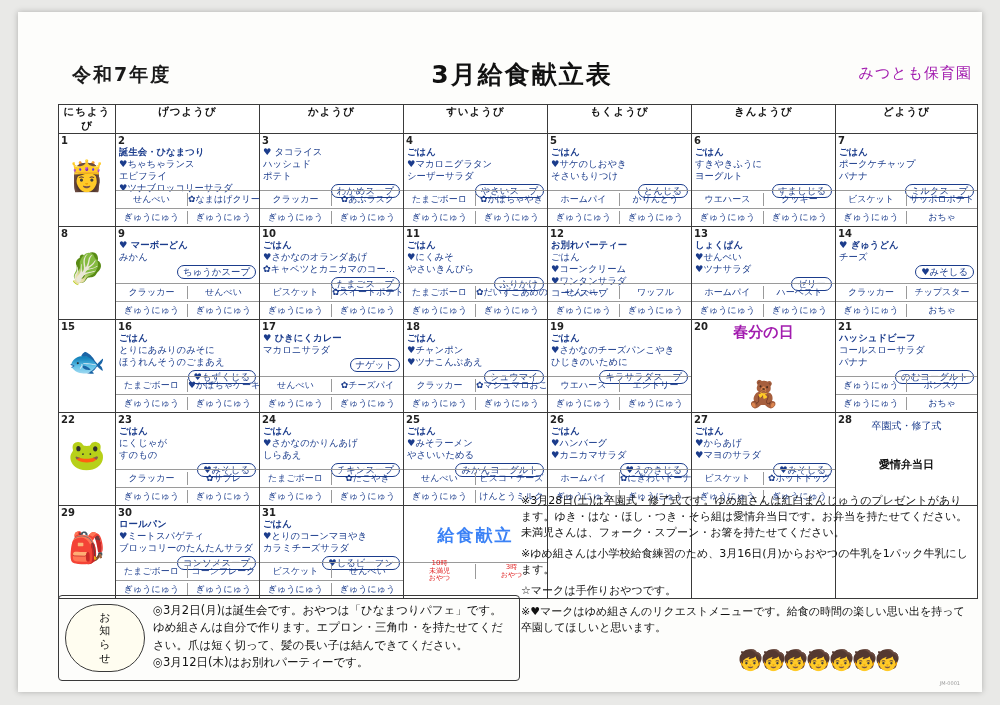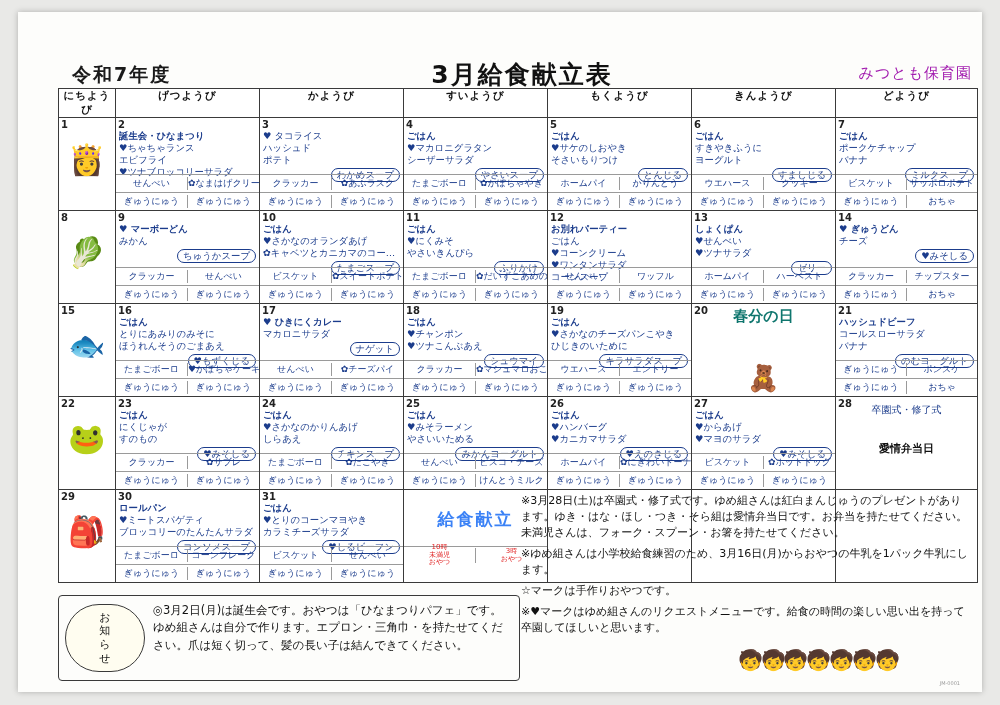--- a/index.html
+++ b/index.html
@@ -8,39 +8,39 @@
   .sheet{position:absolute;left:18px;top:12px;width:964px;height:680px;background:#fdfdfb;
          box-shadow:0 0 6px rgba(0,0,0,.25);}
   
   .hdr{position:absolute;left:40px;top:48px;width:900px;height:36px;margin-left:14px;}
   .era{position:absolute;left:0;top:2px;font-size:19px;font-weight:bold;letter-spacing:2px;color:#1a1a1a;}
   .title{position:absolute;left:50%;top:-2px;transform:translateX(-50%);font-size:25px;font-weight:bold;
          letter-spacing:2px;color:#111;white-space:nowrap;}
   .en{position:absolute;right:0;top:4px;font-size:15px;color:#a21caf;letter-spacing:1px;white-space:nowrap;}
 
   
-  .cal{position:absolute;left:40px;top:76px;width:912px;border-collapse:collapse;table-layout:fixed;}
+  .cal{position:absolute;left:40px;top:92px;width:912px;border-collapse:collapse;table-layout:fixed;}
   .cal td,.cal th{border:1px solid #3a3a3a;vertical-align:top;padding:0;}
   .dow{height:15px;font-size:10.5px;font-weight:bold;text-align:center;background:#fff;color:#111;
        letter-spacing:1px;padding:1px 0 2px 0;}
   .cell{height:92px;position:relative;background:#fff;}
   .daynum{position:absolute;left:2px;top:1px;font-size:10px;color:#222;font-weight:bold;}
   .body{padding:12px 3px 2px 3px;font-size:9.4px;line-height:1.28;color:#1b3c8c;}
   .body .ln{white-space:nowrap;overflow:hidden;text-overflow:ellipsis;}
   .pill{display:inline-block;border:1px solid #1b3c8c;border-radius:9px;padding:0 5px;}
   .snackrow{position:absolute;left:0;right:0;bottom:18px;border-top:1px solid #9a9a9a;}
   .snackrow2{position:absolute;left:0;right:0;bottom:0;}
   .srow{display:flex;height:17px;align-items:center;font-size:9px;color:#1b3c8c;}
   .srow>div{flex:1;text-align:center;min-width:0;white-space:nowrap;overflow:hidden;}
   .srow>div+div{border-left:1px solid #9a9a9a;}
   .sep{border-top:1px solid #9a9a9a;}
   .milk{color:#1b3c8c;}
   .illo{position:absolute;left:50%;top:46%;transform:translate(-50%,-50%);font-size:30px;line-height:1;}
   .bigmsg{display:flex;flex-direction:column;align-items:center;justify-content:center;height:100%;
-          font-size:15px;font-weight:bold;color:#0f766e;gap:37px;}
+          font-size:15px;font-weight:bold;color:#a21caf;gap:37px;}
   .redbig{color:#3b82f6;font-size:17px;font-weight:bold;text-align:center;padding-top:18px;letter-spacing:2px;}
   .centerlbl{text-align:center;font-size:10px;color:#1b3c8c;padding-top:6px;}
   .closing{text-align:center;font-size:11px;color:#111;font-weight:bold;padding-top:24px;}
 
   
   .notes{position:absolute;left:503px;top:481px;width:449px;font-size:11px;line-height:1.45;color:#111;}
   .notes p{margin:0 0 5px 0;}
   .oshirase{position:absolute;left:40px;top:583px;width:460px;height:84px;border:1px solid #3a3a3a;border-radius:4px;}
   .obox{position:absolute;left:6px;top:8px;width:78px;height:66px;border:1px solid #3a3a3a;border-radius:38px;
         display:flex;flex-direction:column;align-items:center;justify-content:center;font-size:11px;color:#111;
@@ -639,19 +639,20 @@
     <p>☆マークは手作りおやつです。</p>
     <p>※♥マークはゆめ組さんのリクエストメニューです。給食の時間の楽しい思い出を持って卒園してほしいと思います。</p>
   </div>
 
   <div class="oshirase">
     <div class="obox">
       <span>お<br>知<br>ら<br>せ</span>
     </div>
     <div class="otext">
       <div>◎3月2日(月)は誕生会です。おやつは「ひなまつりパフェ」です。ゆめ組さんは自分で作ります。エプロン・三角巾・を持たせてください。爪は短く切って、髪の長い子は結んできてください。</div>
+      <div>◎3月12日(木)はお別れパーティーです。</div>
     </div>
   </div>
 
   <div class="footline">🧒🧒🧒🧒🧒🧒🧒</div>
   <div class="tinycode">JM-0001</div>
  </div>
 </div>
 
 </body></html>

